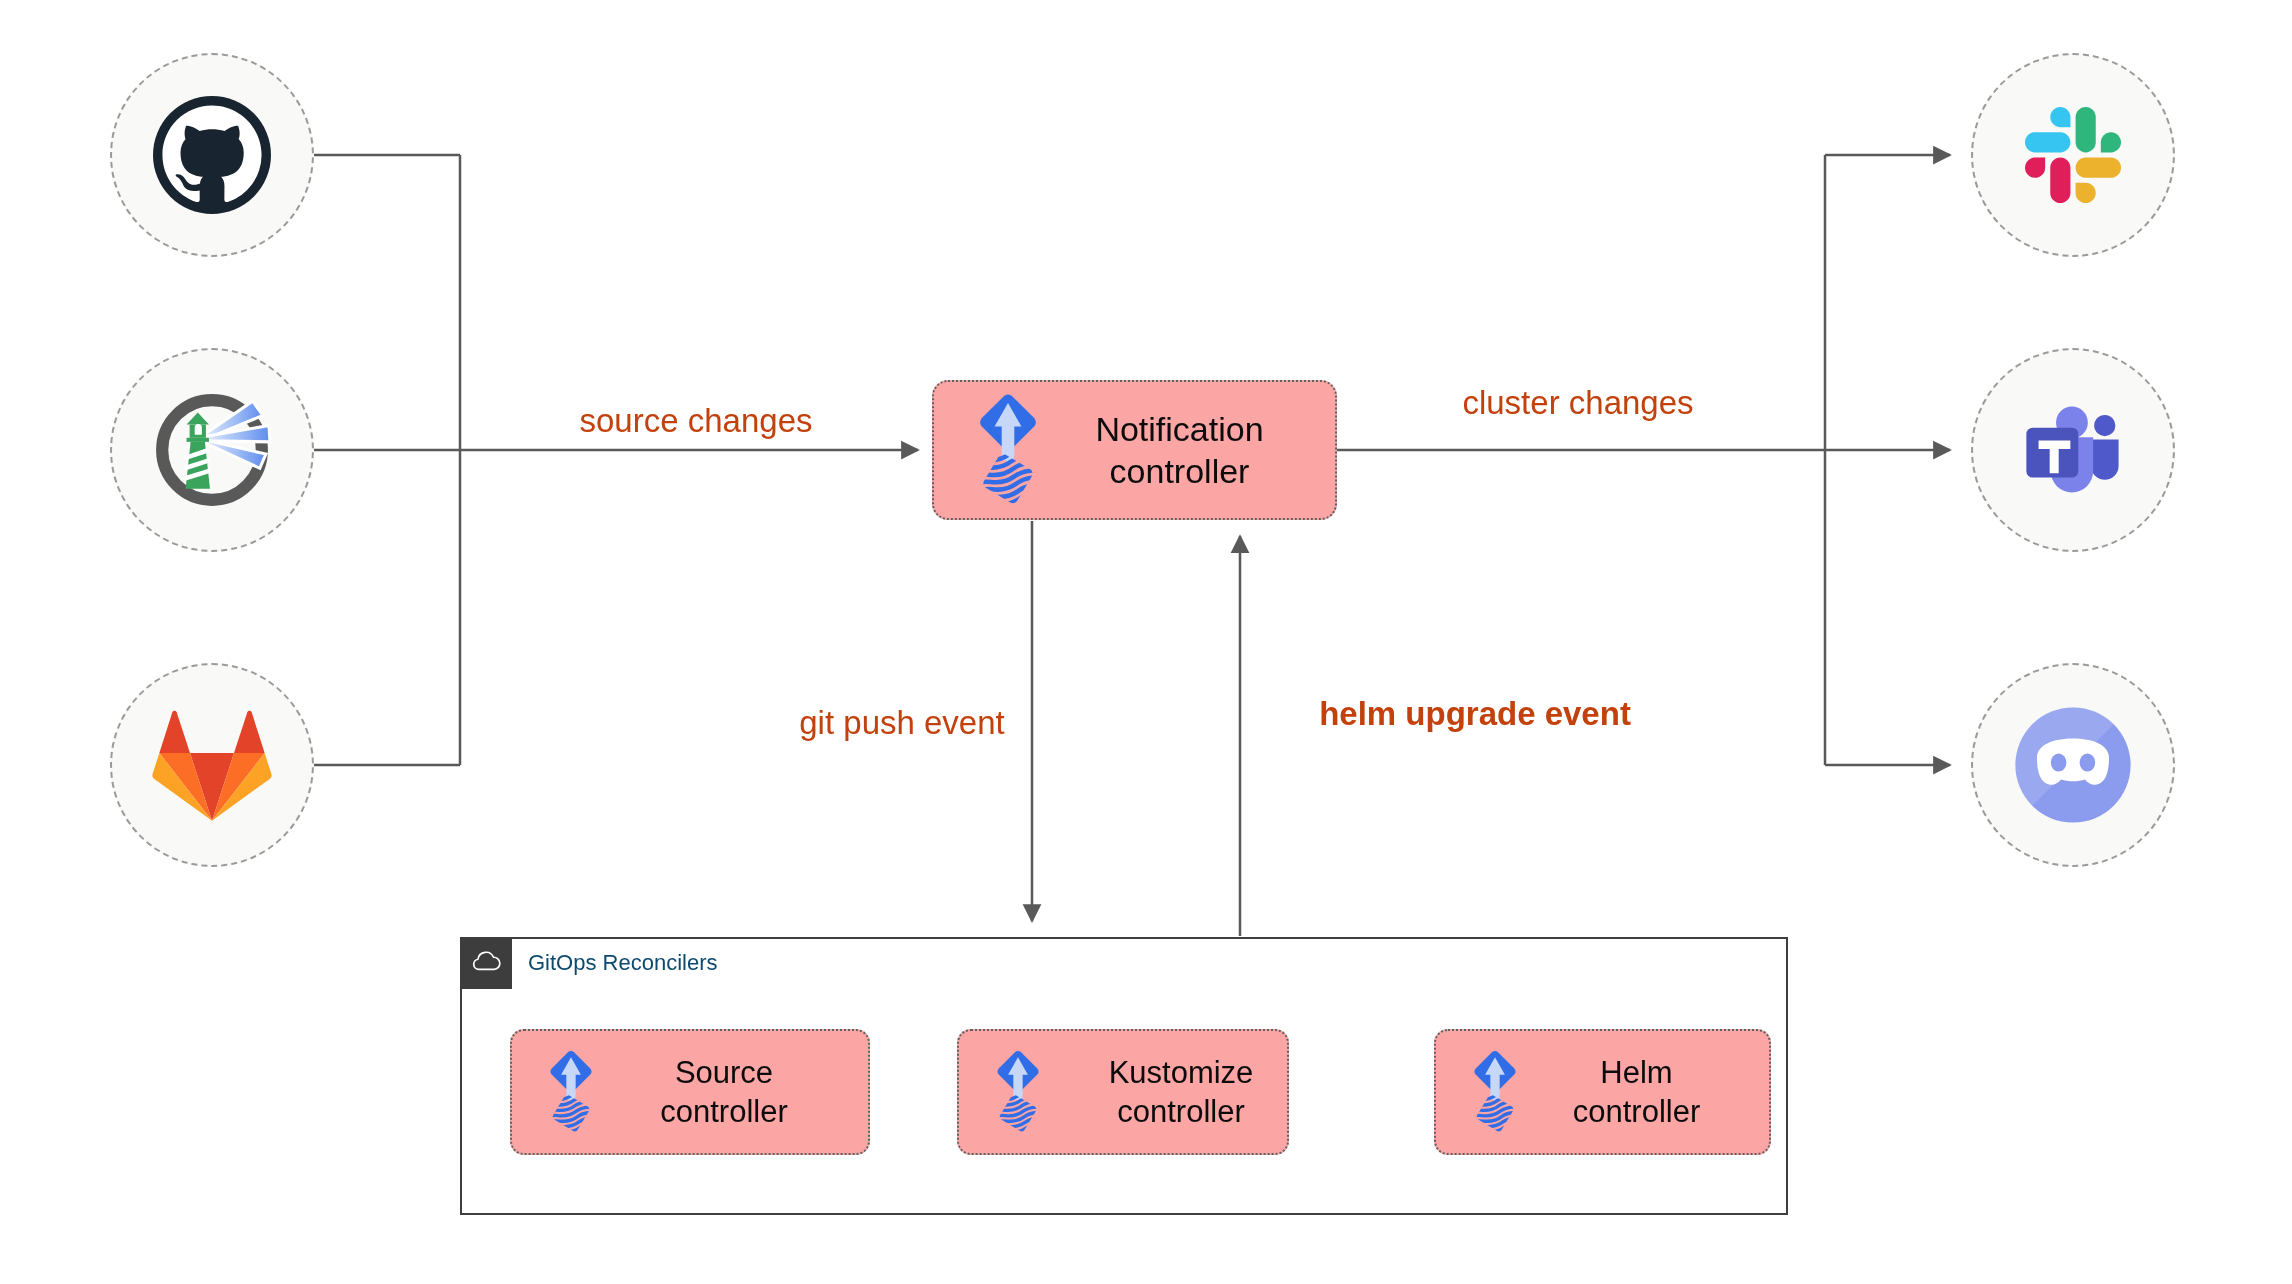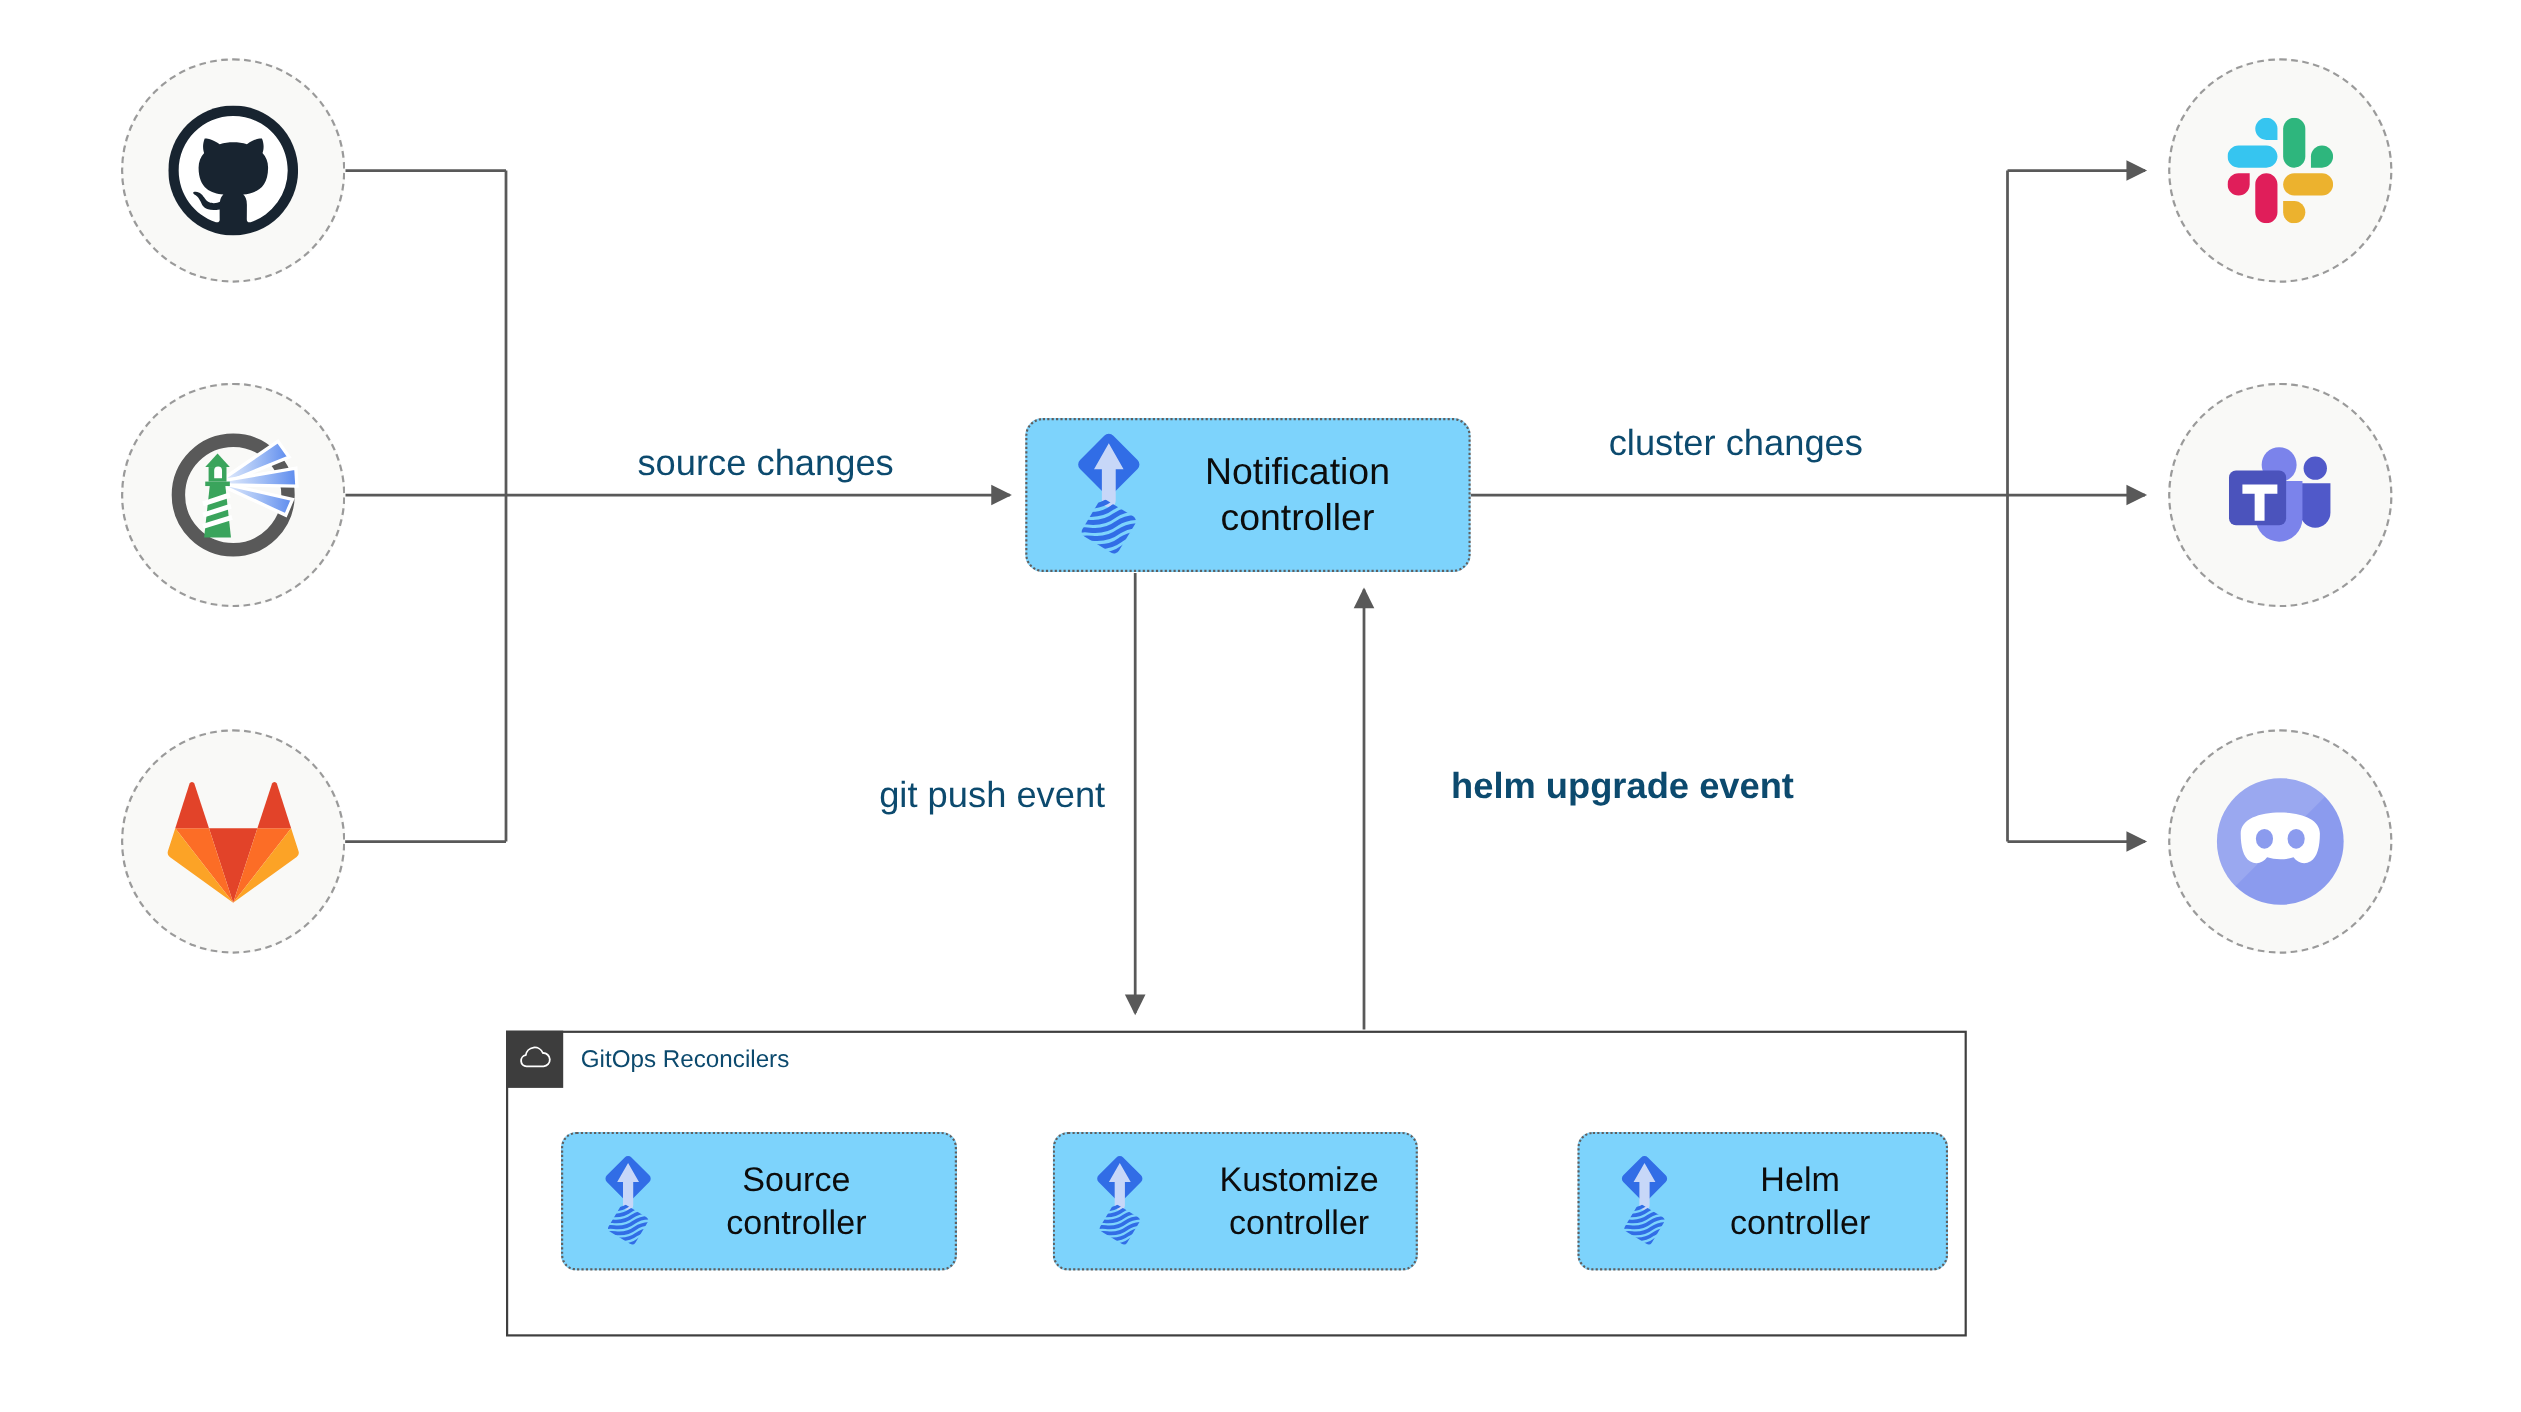--- a/index.html
+++ b/index.html
@@ -7,29 +7,29 @@
        font-family:"Liberation Sans","DejaVu Sans",sans-serif;}
   .canvas{position:relative;width:2292px;height:1284px;background:#fff;}
   .lines{position:absolute;left:0;top:0;width:2292px;height:1284px;}
 
   
   .node{position:absolute;width:204px;height:204px;border-radius:50%;
         border:2px dashed #9a9a9a;background:#f9f9f7;
         display:flex;align-items:center;justify-content:center;box-sizing:border-box;}
 
   
-  .ctrl{position:absolute;background:#7dd3fc;border:2px dotted #5f5f5f;border-radius:16px;
+  .ctrl{position:absolute;background:#fca5a5;border:2px dotted #5f5f5f;border-radius:16px;
         display:flex;align-items:center;box-sizing:border-box;}
   .ctrl .txt{flex:1;text-align:center;color:#0c0c0c;white-space:pre-line;}
   .notif{left:932px;top:380px;width:405px;height:140px;padding-left:32px;}
   .notif .txt{font-size:34px;line-height:42px;padding-right:26px;}
 
   
   .elabel{position:absolute;transform:translateX(-50%);font-size:33px;line-height:38px;
-          color:#0c4a6e;white-space:nowrap;}
+          color:#c2410c;white-space:nowrap;}
 
   
   .recon{position:absolute;left:460px;top:937px;width:1328px;height:278px;
          border:2.5px solid #3f3f3f;background:#fff;box-sizing:border-box;}
   .recon-tab{position:absolute;left:-2.5px;top:-2.5px;width:52px;height:52px;background:#3d3d3d;
              display:flex;align-items:center;justify-content:center;}
   .recon-title{position:absolute;left:66px;top:11px;font-size:22px;color:#0c4a6e;}
   .rc{top:90px;height:126px;border-radius:14px;padding-left:28px;justify-content:space-between;}
   .rc .txt{font-size:31px;line-height:39px;padding-right:22px;}
   .rc-source{left:48px;width:360px;}

